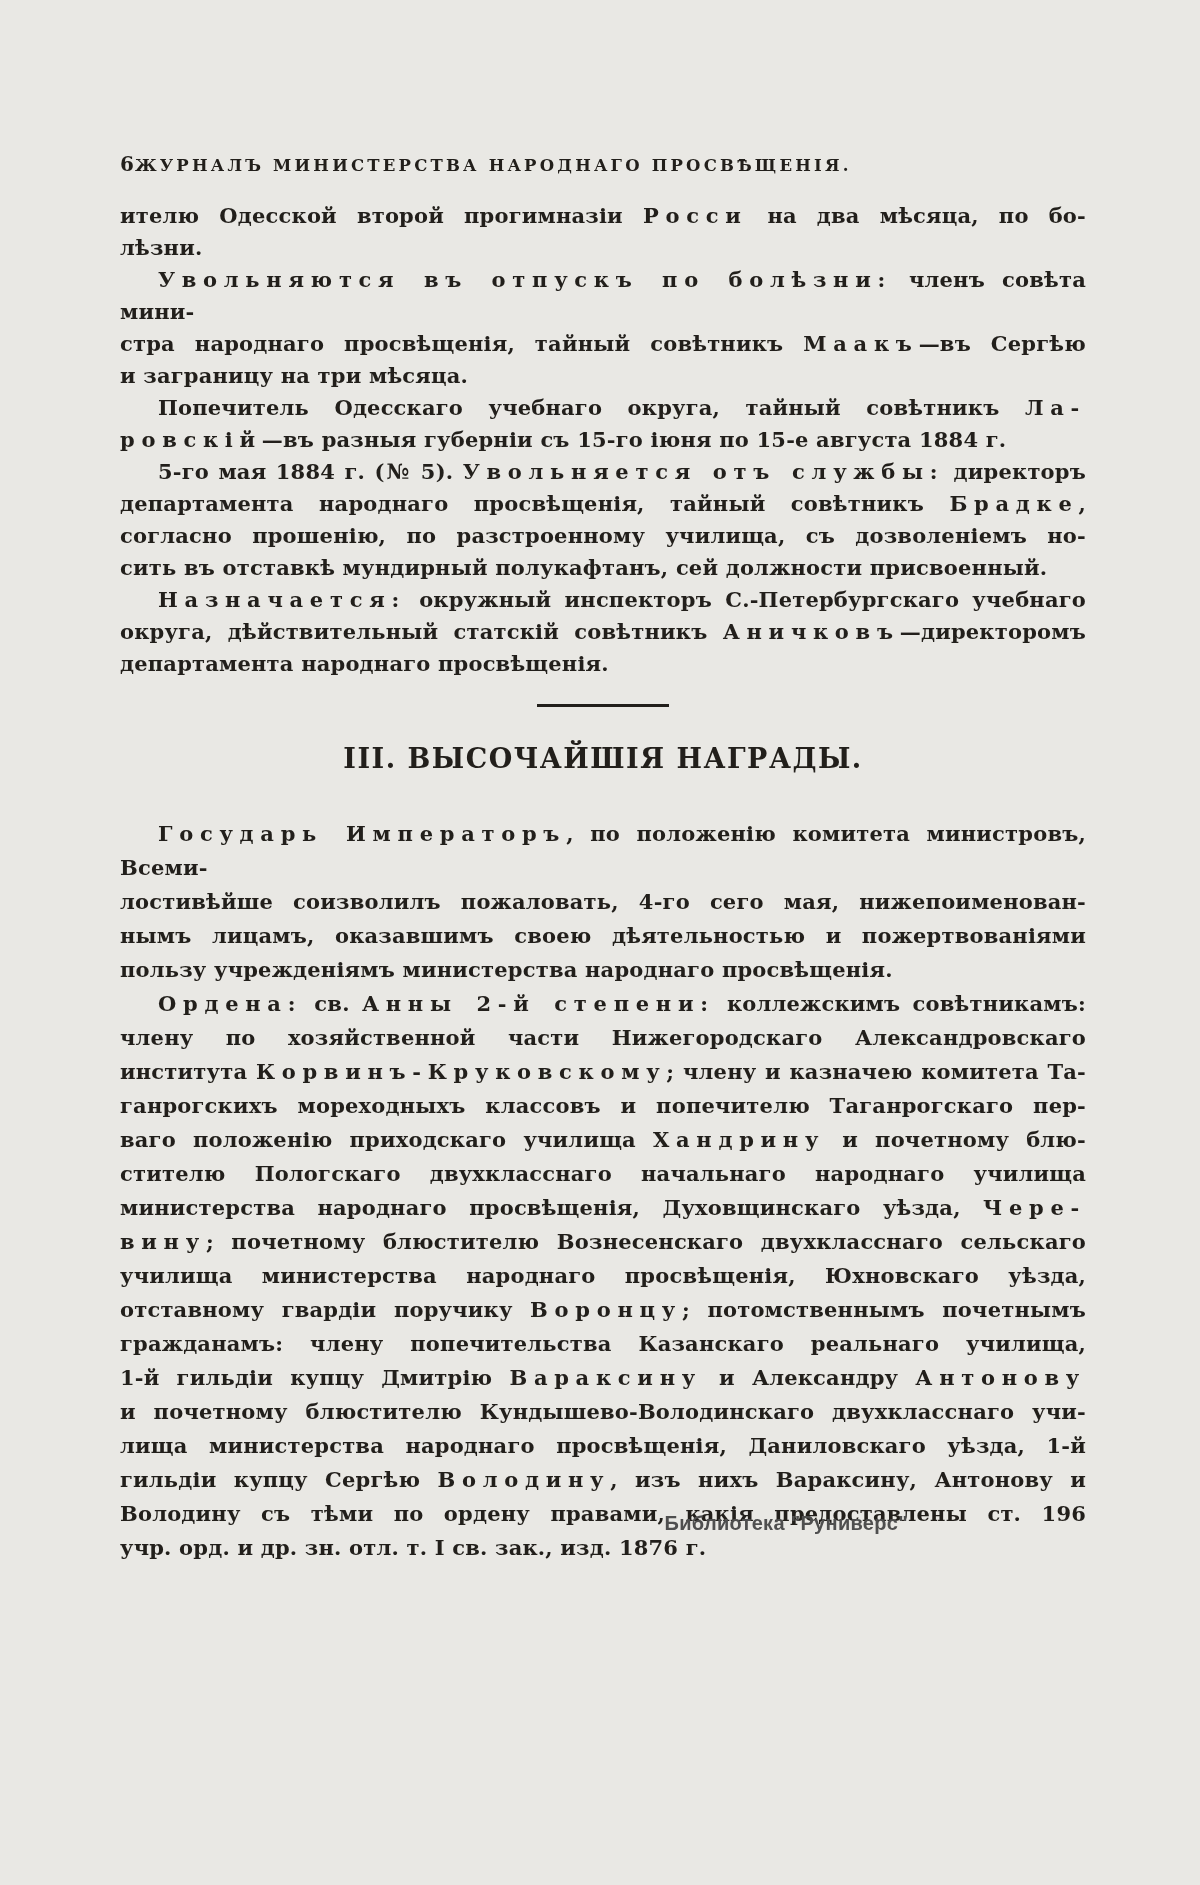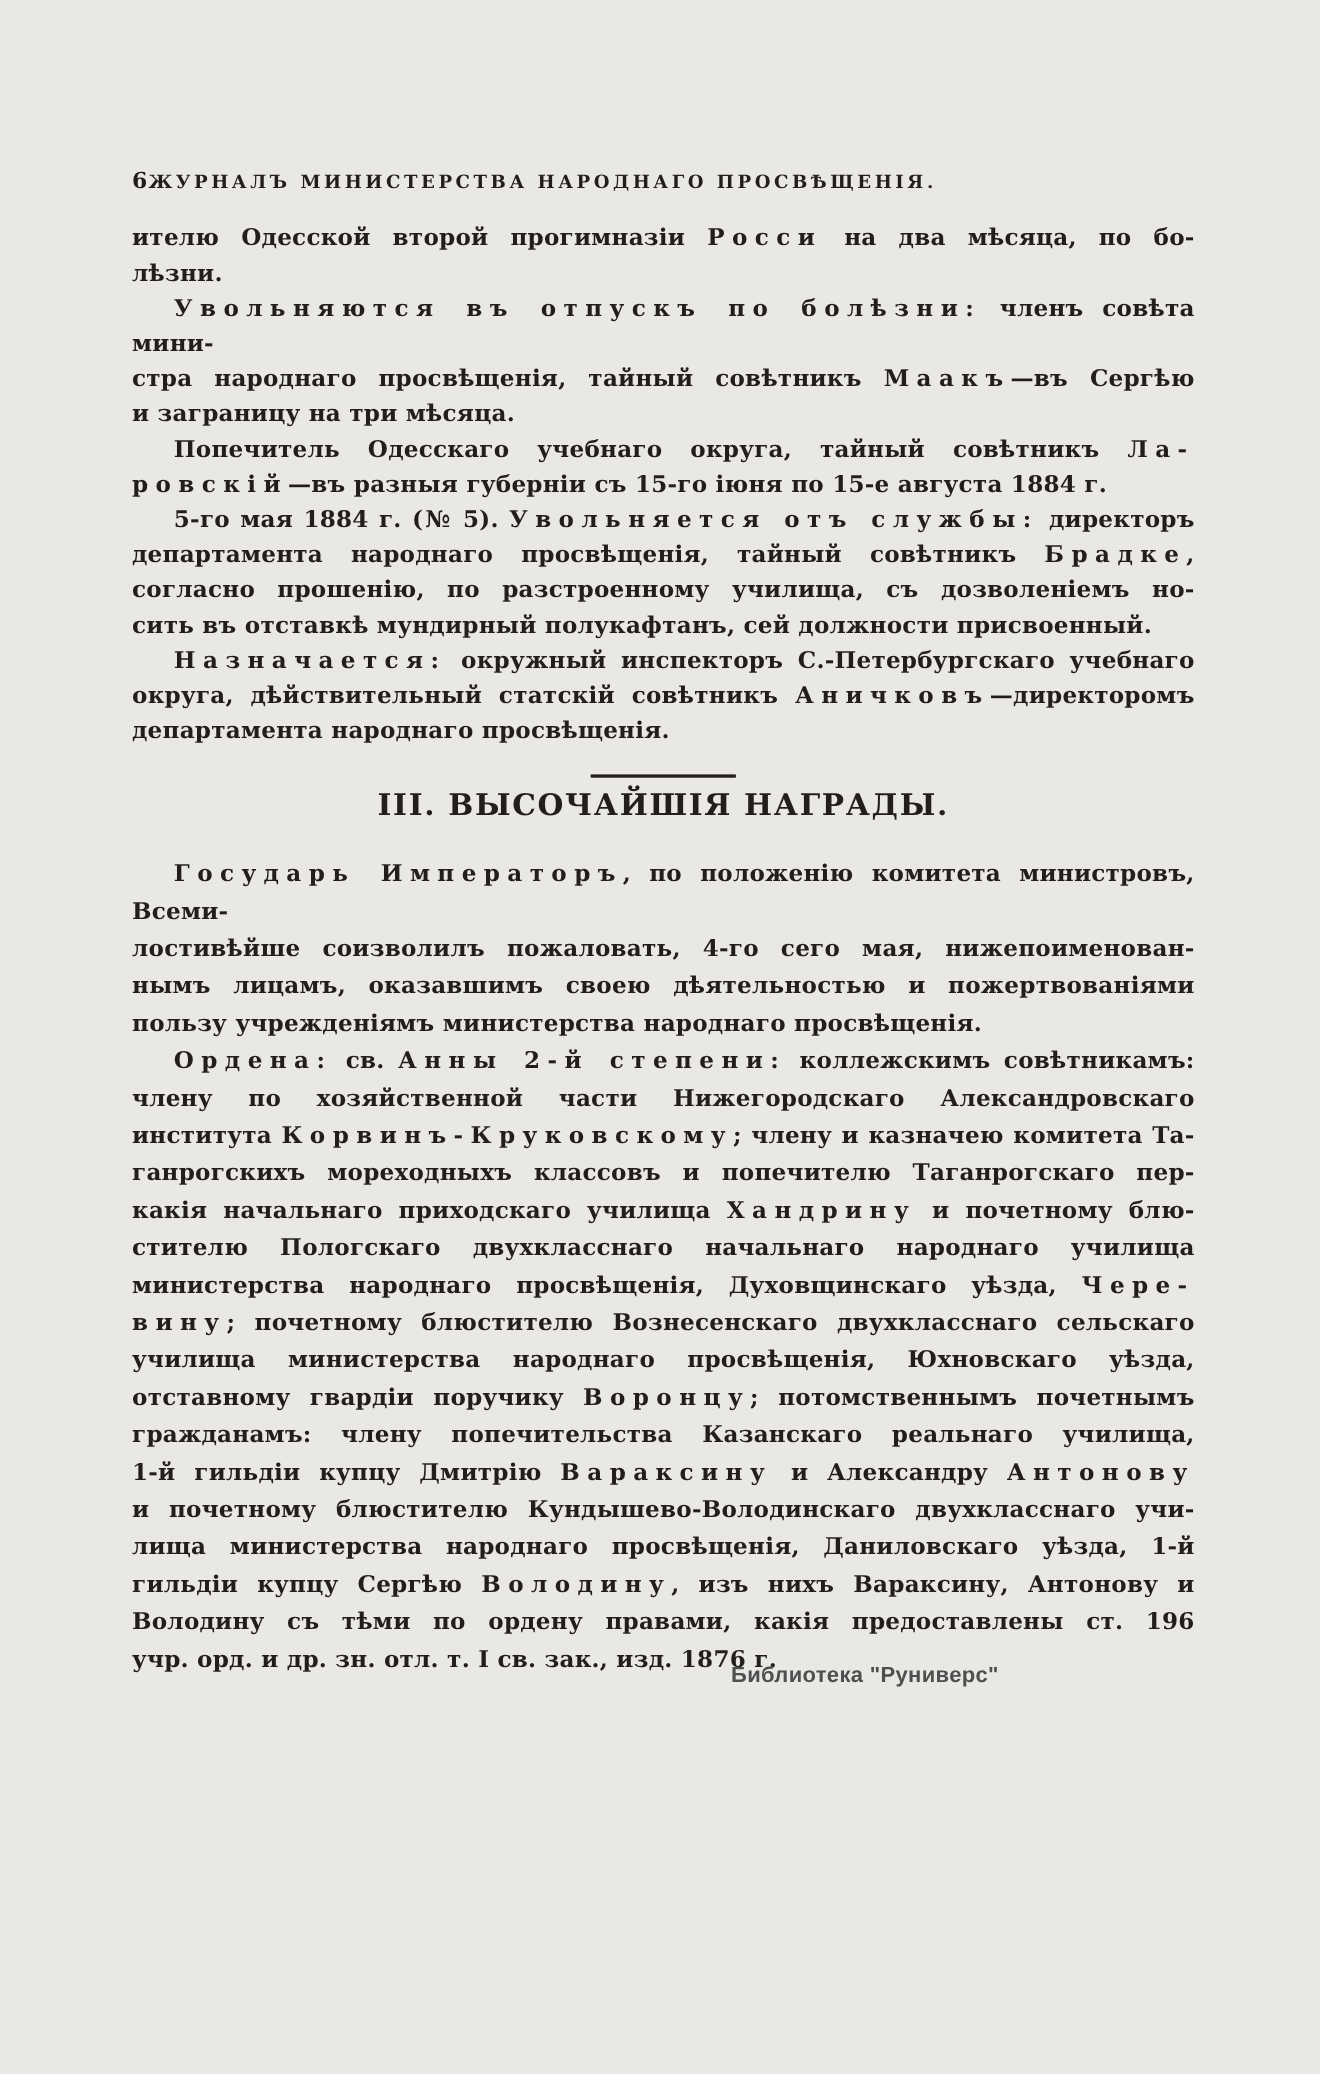--- a/index.html
+++ b/index.html
@@ -44,29 +44,29 @@
   .line.last { text-align-last: left; }
   .line.indent { text-indent: 38px; }
   .spaced { letter-spacing: 0.32em; }
   .divider {
     width: 132px;
     border: none;
     border-top: 3px solid var(--ink, #221f1b);
     margin: 24px auto 0 auto;
   }
   .section-heading {
-    margin: 10px 0 0 0;
+    margin: 36px 0 0 0;
     font-size: 27px;
     line-height: 32px;
     font-weight: bold;
     letter-spacing: 1.5px;
     text-align: center;
     text-align-last: center;
   }
-  .sec { margin-top: 28px; }
+  .sec { margin-top: 42px; }
   .watermark {
     position: absolute;
     top: 1512px;
     right: 292px;
     font-family: "Liberation Sans", sans-serif;
     font-size: 20px;
     font-weight: bold;
     color: var(--watermark, #4f4f4f);
     letter-spacing: 0.3px;
     white-space: nowrap;
@@ -116,21 +116,21 @@
           <div class="line indent" data-name="text-line"><span class="spaced" data-name="letterspaced-name">Государь Императоръ</span><span data-name="text-run">, по положенію комитета министровъ, Всеми-</span></div>
           <div class="line" data-name="text-line"><span data-name="text-run">лостивѣйше соизволилъ пожаловать, 4-го сего мая, нижепоименован-</span></div>
           <div class="line" data-name="text-line"><span data-name="text-run">нымъ лицамъ, оказавшимъ своею дѣятельностью и пожертвованіями</span></div>
           <div class="line last" data-name="text-line"><span data-name="text-run">пользу учрежденіямъ министерства народнаго просвѣщенія.</span></div>
         </div>
         <div class="para" data-name="paragraph">
           <div class="line indent" data-name="text-line"><span class="spaced" data-name="letterspaced-name">Ордена:</span><span data-name="text-run"> св. </span><span class="spaced" data-name="letterspaced-name">Анны 2-й степени:</span><span data-name="text-run"> коллежскимъ совѣтникамъ:</span></div>
           <div class="line" data-name="text-line"><span data-name="text-run">члену по хозяйственной части Нижегородскаго Александровскаго</span></div>
           <div class="line" data-name="text-line"><span data-name="text-run">института </span><span class="spaced" data-name="letterspaced-name">Корвинъ-Круковскому</span><span data-name="text-run">; члену и казначею комитета Та-</span></div>
           <div class="line" data-name="text-line"><span data-name="text-run">ганрогскихъ мореходныхъ классовъ и попечителю Таганрогскаго пер-</span></div>
-          <div class="line" data-name="text-line"><span data-name="text-run">какія начальнаго приходскаго училища </span><span class="spaced" data-name="letterspaced-name">Хандрину</span><span data-name="text-run"> и почетному блю-</span></div>
+          <div class="line" data-name="text-line"><span data-name="text-run">ваго положенію приходскаго училища </span><span class="spaced" data-name="letterspaced-name">Хандрину</span><span data-name="text-run"> и почетному блю-</span></div>
           <div class="line" data-name="text-line"><span data-name="text-run">стителю Пологскаго двухкласснаго начальнаго народнаго училища</span></div>
           <div class="line" data-name="text-line"><span data-name="text-run">министерства народнаго просвѣщенія, Духовщинскаго уѣзда, </span><span class="spaced" data-name="letterspaced-name">Чере-</span></div>
           <div class="line" data-name="text-line"><span class="spaced" data-name="letterspaced-name">вину</span><span data-name="text-run">; почетному блюстителю Вознесенскаго двухкласснаго сельскаго</span></div>
           <div class="line" data-name="text-line"><span data-name="text-run">училища министерства народнаго просвѣщенія, Юхновскаго уѣзда,</span></div>
           <div class="line" data-name="text-line"><span data-name="text-run">отставному гвардіи поручику </span><span class="spaced" data-name="letterspaced-name">Воронцу</span><span data-name="text-run">; потомственнымъ почетнымъ</span></div>
           <div class="line" data-name="text-line"><span data-name="text-run">гражданамъ: члену попечительства Казанскаго реальнаго училища,</span></div>
           <div class="line" data-name="text-line"><span data-name="text-run">1-й гильдіи купцу Дмитрію </span><span class="spaced" data-name="letterspaced-name">Вараксину</span><span data-name="text-run"> и Александру </span><span class="spaced" data-name="letterspaced-name">Антонову</span></div>
           <div class="line" data-name="text-line"><span data-name="text-run">и почетному блюстителю Кундышево-Володинскаго двухкласснаго учи-</span></div>
           <div class="line" data-name="text-line"><span data-name="text-run">лища министерства народнаго просвѣщенія, Даниловскаго уѣзда, 1-й</span></div>
           <div class="line" data-name="text-line"><span data-name="text-run">гильдіи купцу Сергѣю </span><span class="spaced" data-name="letterspaced-name">Володину</span><span data-name="text-run">, изъ нихъ Вараксину, Антонову и</span></div>

